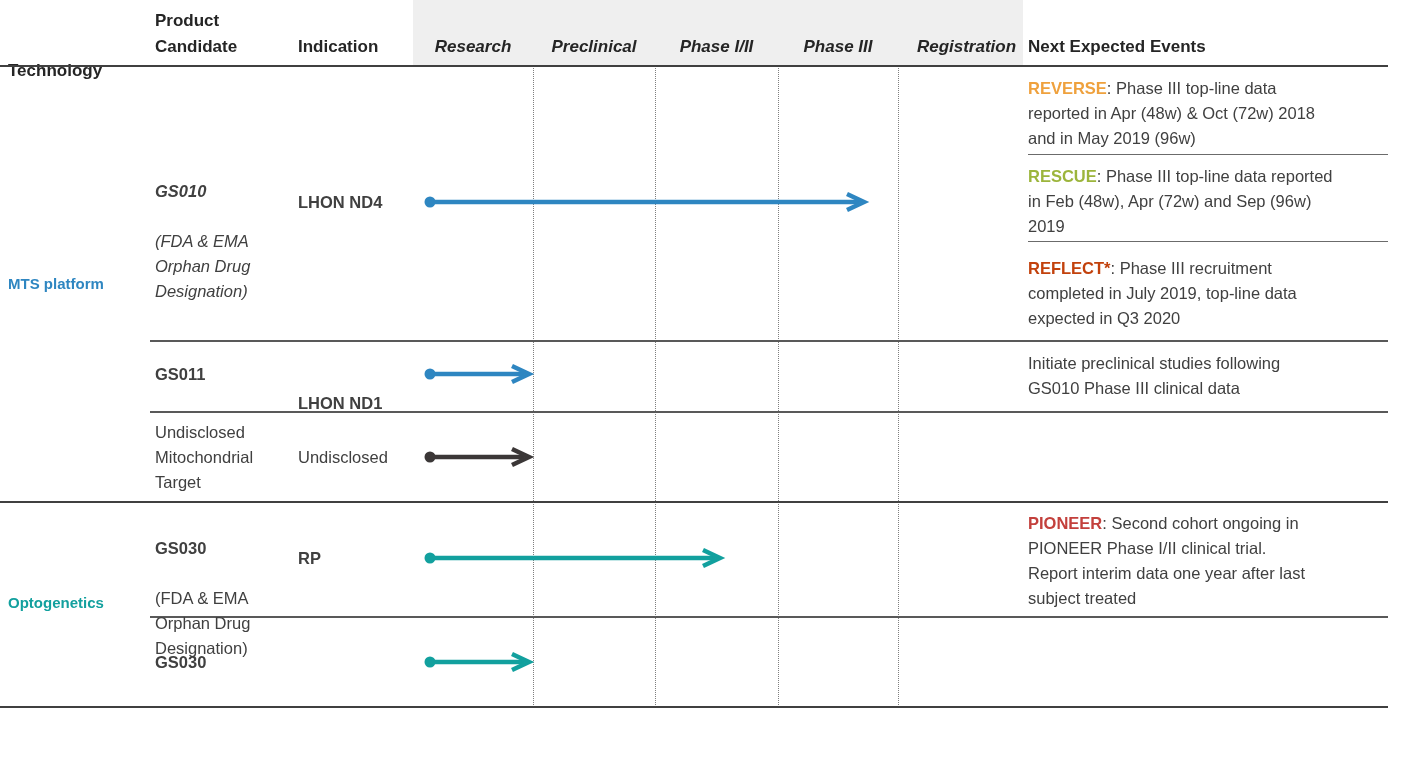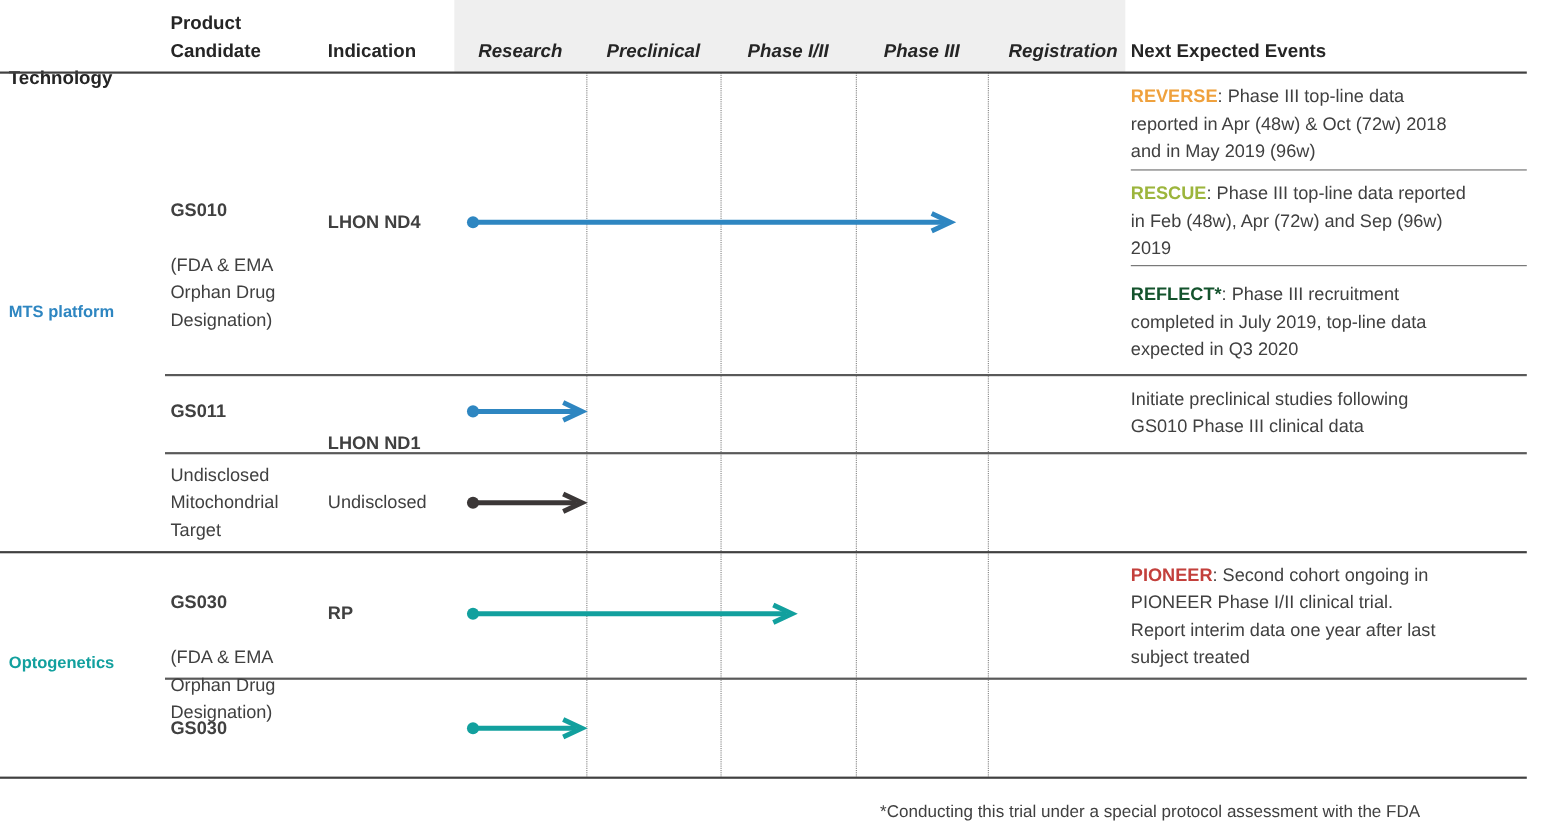--- a/index.html
+++ b/index.html
@@ -49,21 +49,21 @@
   <div class="hline thin" style="left:1028px;top:241px;width:360px;"></div>
   <div class="hline" style="left:150px;top:340px;width:1238px;"></div>
   <div class="hline" style="left:150px;top:411px;width:1238px;"></div>
   <div class="hline heavy" style="left:0;top:501px;width:1388px;"></div>
   <div class="hline" style="left:150px;top:616px;width:1238px;"></div>
   <div class="hline heavy" style="left:0;top:706px;width:1388px;"></div>
 
   <div class="section-label" style="left: 8px; top: 271px; color: rgb(46, 134, 193);">MTS platform</div>
   <div class="section-label" style="left: 8px; top: 590px; color: rgb(18, 160, 158);">Optogenetics</div>
 
-  <div class="cell" style="left:155px;top:154px;">
+  <div class="cell" style="left:155px;top:154px;font-style:italic;">
     <div class="bold">GS010</div>
     <div>(FDA &amp; EMA
 Orphan Drug
 Designation)</div>
   </div>
   <div class="cell bold" style="left:298px;top:190px;">LHON ND4</div>
 
   <div class="cell bold" style="left:155px;top:362px;text-align:center;">GS011</div>
   <div class="cell bold" style="left:298px;top:379px;margin-top:12px;">LHON ND1</div>
 
@@ -86,36 +86,35 @@
     <span class="tag" style="color: rgb(239, 161, 61);">REVERSE</span><span class="txt">: Phase III top-line data
 reported in Apr (48w) &amp; Oct (72w) 2018
 and in May 2019 (96w)</span>
   </div>
   <div class="evt" style="top:164px;">
     <span class="tag" style="color: rgb(156, 181, 60);">RESCUE</span><span class="txt">: Phase III top-line data reported
 in Feb (48w), Apr (72w) and Sep (96w)
 2019</span>
   </div>
   <div class="evt" style="top:256px;">
-    <span class="tag" style="color: #14532d;">REFLECT*</span><span class="txt">: Phase III recruitment
+    <span class="tag" style="color: #c2410c;">REFLECT*</span><span class="txt">: Phase III recruitment
 completed in July 2019, top-line data
 expected in Q3 2020</span>
   </div>
   <div class="evt" style="top:351px;">
     <span class="txt">Initiate preclinical studies following
 GS010 Phase III clinical data</span>
   </div>
   <div class="evt" style="top:511px;">
     <span class="tag" style="color: rgb(195, 64, 60);">PIONEER</span><span class="txt">: Second cohort ongoing in
 PIONEER Phase I/II clinical trial.
 Report interim data one year after last
 subject treated</span>
   </div>
 
-  <div class="footnote">*Conducting this trial under a special protocol assessment with the FDA</div>
 
   <div id="arrows-layer">
       <svg width="446" height="26" style="position: absolute; left: 423px; top: 189px; overflow: visible;">
         <circle cx="7" cy="13" r="5.5" fill="#2E86C1"></circle>
         <line x1="7" y1="13" x2="436" y2="13" stroke="#2E86C1" stroke-width="4.5"></line>
         <polyline points="424,5 441,13 424,21" fill="none" stroke="#2E86C1" stroke-width="4.5"></polyline>
       </svg>
       <svg width="111" height="26" style="position: absolute; left: 423px; top: 361px; overflow: visible;">
         <circle cx="7" cy="13" r="5.5" fill="#2E86C1"></circle>
         <line x1="7" y1="13" x2="101" y2="13" stroke="#2E86C1" stroke-width="4.5"></line>

